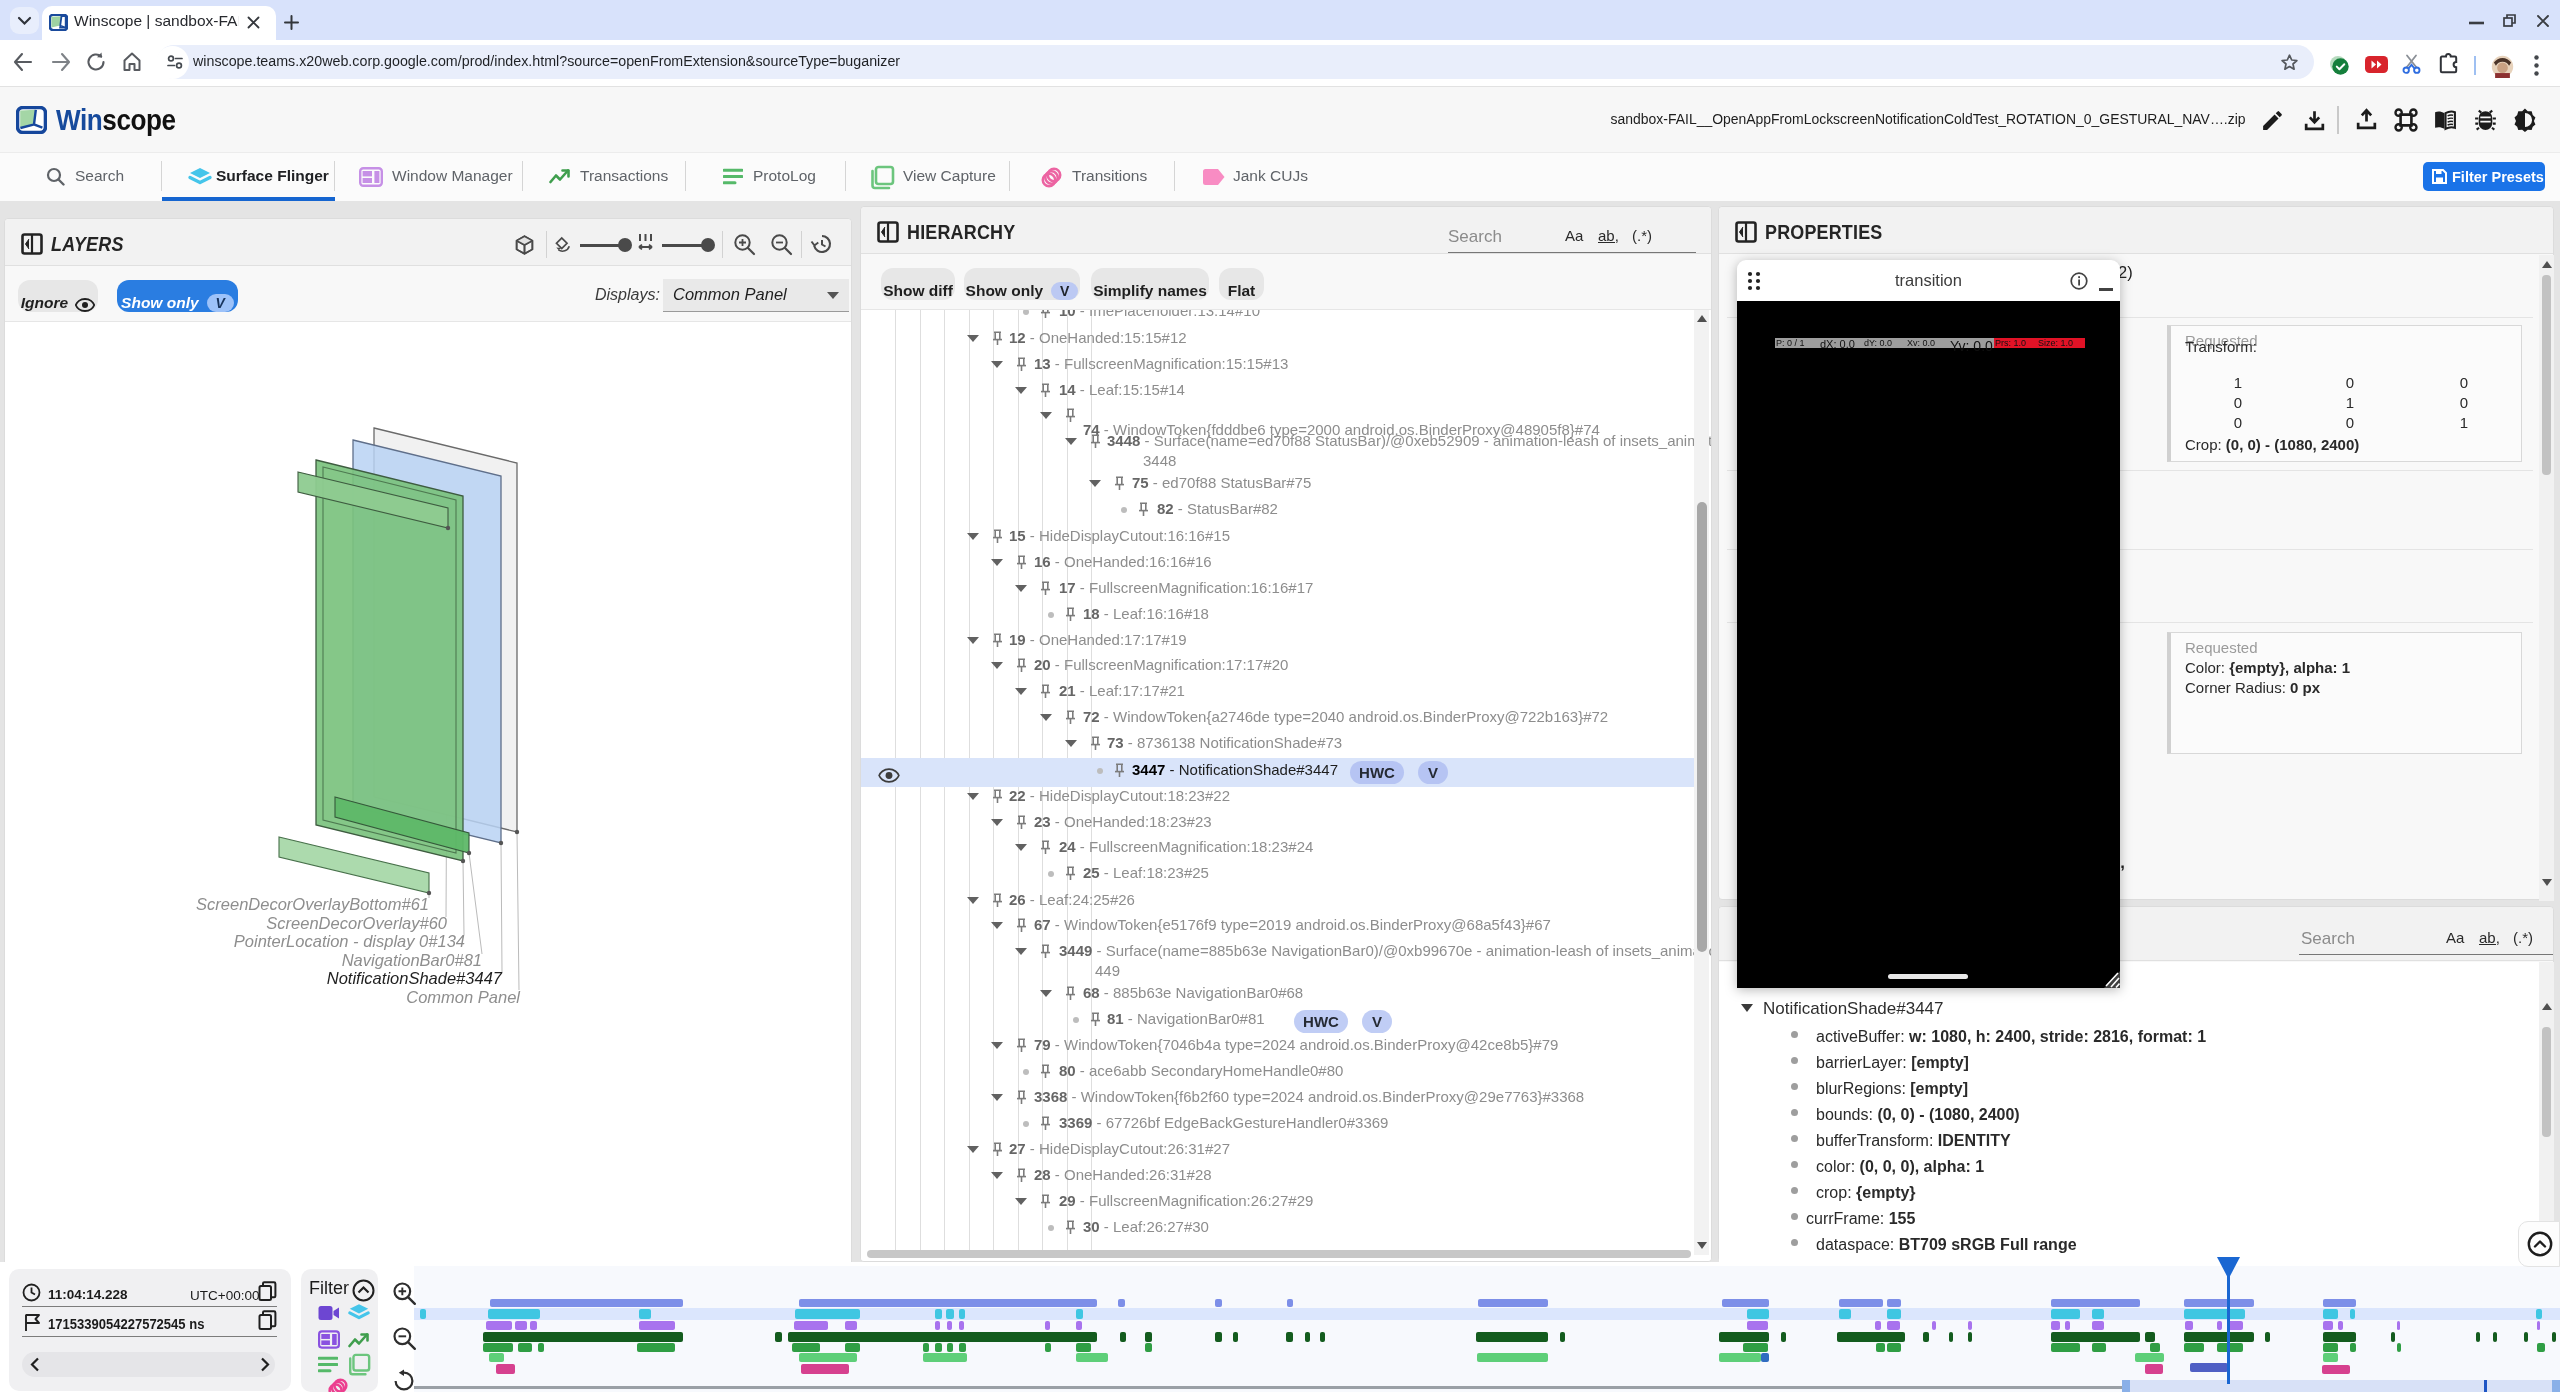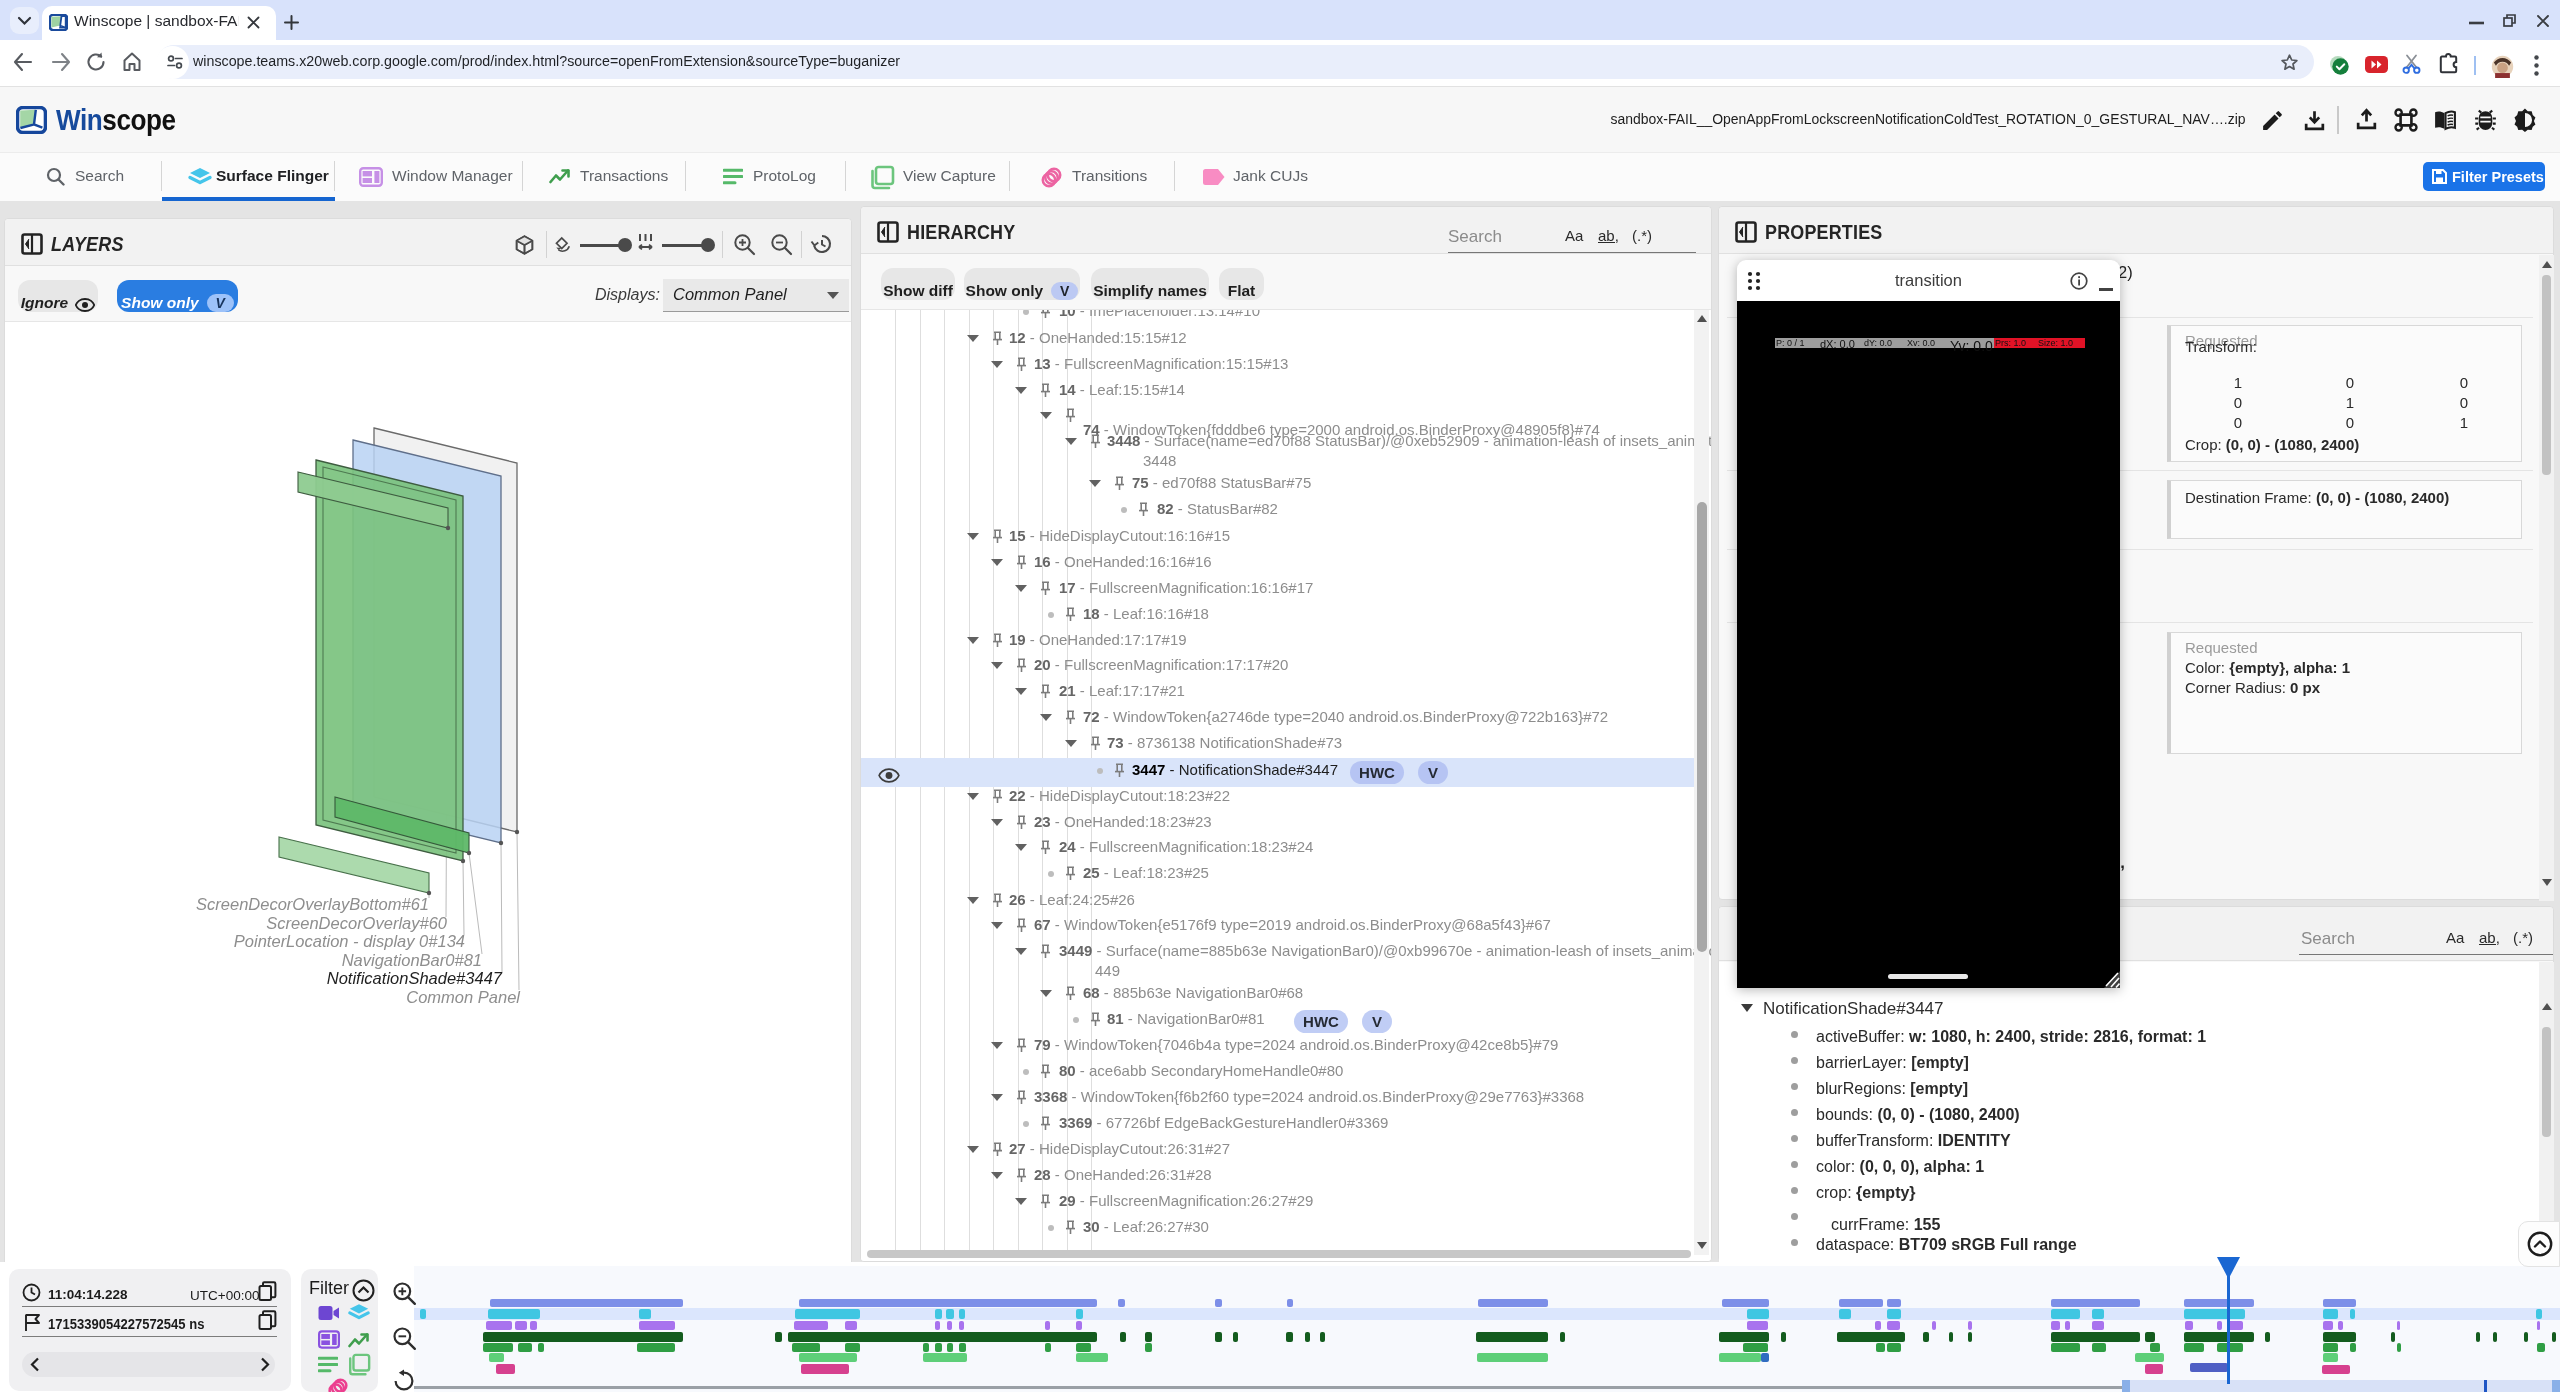--- a/index.html
+++ b/index.html
@@ -809,23 +809,20 @@
     <div style="position:absolute; left:83px; top:48px; width:100px; text-align:right;">0</div>
     <div style="position:absolute; left:197px; top:48px; width:100px; text-align:right;">0</div>
     <div style="position:absolute; left:-29px; top:68px; width:100px; text-align:right;">0</div>
     <div style="position:absolute; left:83px; top:68px; width:100px; text-align:right;">1</div>
     <div style="position:absolute; left:197px; top:68px; width:100px; text-align:right;">0</div>
     <div style="position:absolute; left:-29px; top:88px; width:100px; text-align:right;">0</div>
     <div style="position:absolute; left:83px; top:88px; width:100px; text-align:right;">0</div>
     <div style="position:absolute; left:197px; top:88px; width:100px; text-align:right;">1</div>
     <div style="position:absolute; left:14px; top:110px;">Crop: <b>(0, 0) - (1080, 2400)</b></div>
   </div>
-  <div class="pbox" style="left:448px; top:273px; width:355px; height:59px;">
-    <div style="position:absolute; left:14px; top:8px;">Destination Frame: <b>(0, 0) - (1080, 2400)</b></div>
-  </div>
   <div class="pbox" style="left:448px; top:425px; width:355px; height:122px;">
     <div class="lbl" style="position:absolute; left:14px; top:6px;">Requested</div>
     <div style="position:absolute; left:14px; top:26px;">Color: <b>{empty}, alpha: 1</b></div>
     <div style="position:absolute; left:14px; top:46px;">Corner Radius: <b>0 px</b></div>
   </div>
   <div class="abs" style="left:820px; top:48px; width:15px; height:646px; background:#f1f1f1;"></div>
   <div class="abs" style="left:823px; top:54px; width:0; height:0; border-left:5px solid transparent; border-right:5px solid transparent; border-bottom:7px solid #505050;"></div>
   <div class="abs" style="left:823px; top:68px; width:9px; height:200px; background:#c2c2c2; border-radius:4px;"></div>
   <div class="abs" style="left:823px; top:672px; width:0; height:0; border-left:5px solid transparent; border-right:5px solid transparent; border-top:7px solid #505050;"></div>
 </div>
@@ -848,21 +845,21 @@
       <div style="position:absolute; left:97px; top:173px;">blurRegions: <b>[empty]</b></div>
     <div style="position:absolute; left:72px; top:202px;" class="pbullet"></div>
       <div style="position:absolute; left:97px; top:199px;">bounds: <b>(0, 0) - (1080, 2400)</b></div>
     <div style="position:absolute; left:72px; top:228px;" class="pbullet"></div>
       <div style="position:absolute; left:97px; top:225px;">bufferTransform: <b>IDENTITY</b></div>
     <div style="position:absolute; left:72px; top:254px;" class="pbullet"></div>
       <div style="position:absolute; left:97px; top:251px;">color: <b>(0, 0, 0), alpha: 1</b></div>
     <div style="position:absolute; left:72px; top:280px;" class="pbullet"></div>
       <div style="position:absolute; left:97px; top:277px;">crop: <b>{empty}</b></div>
     <div style="position:absolute; left:72px; top:306px;" class="pbullet"></div>
-      <div style="position:absolute; left:112px; top:303px;margin-top:6px;">currFrame: <b>155</b></div>
+      <div style="position:absolute; left:87px; top:303px;">currFrame: <b>155</b></div>
     <div style="position:absolute; left:72px; top:332px;" class="pbullet"></div>
       <div style="position:absolute; left:97px; top:329px;">dataspace: <b>BT709 sRGB Full range</b></div>
   </div>
   <div class="abs" style="left:820px; top:55px; width:15px; height:300px; background:#f1f1f1;"></div>
   <div class="abs" style="left:823px; top:96px; width:0; height:0; border-left:5px solid transparent; border-right:5px solid transparent; border-bottom:7px solid #505050;"></div>
   <div class="abs" style="left:823px; top:120px; width:9px; height:110px; background:#c2c2c2; border-radius:4px;"></div>
 </div>
 
 <div class="abs" style="left:1737px; top:260px; width:383px; height:728px; z-index:50; filter:drop-shadow(0 2px 6px rgba(0,0,0,0.28));">
   <div class="abs" style="left:0; top:0; width:383px; height:41px; background:#fff; border-radius:9px 9px 0 0;"></div>

